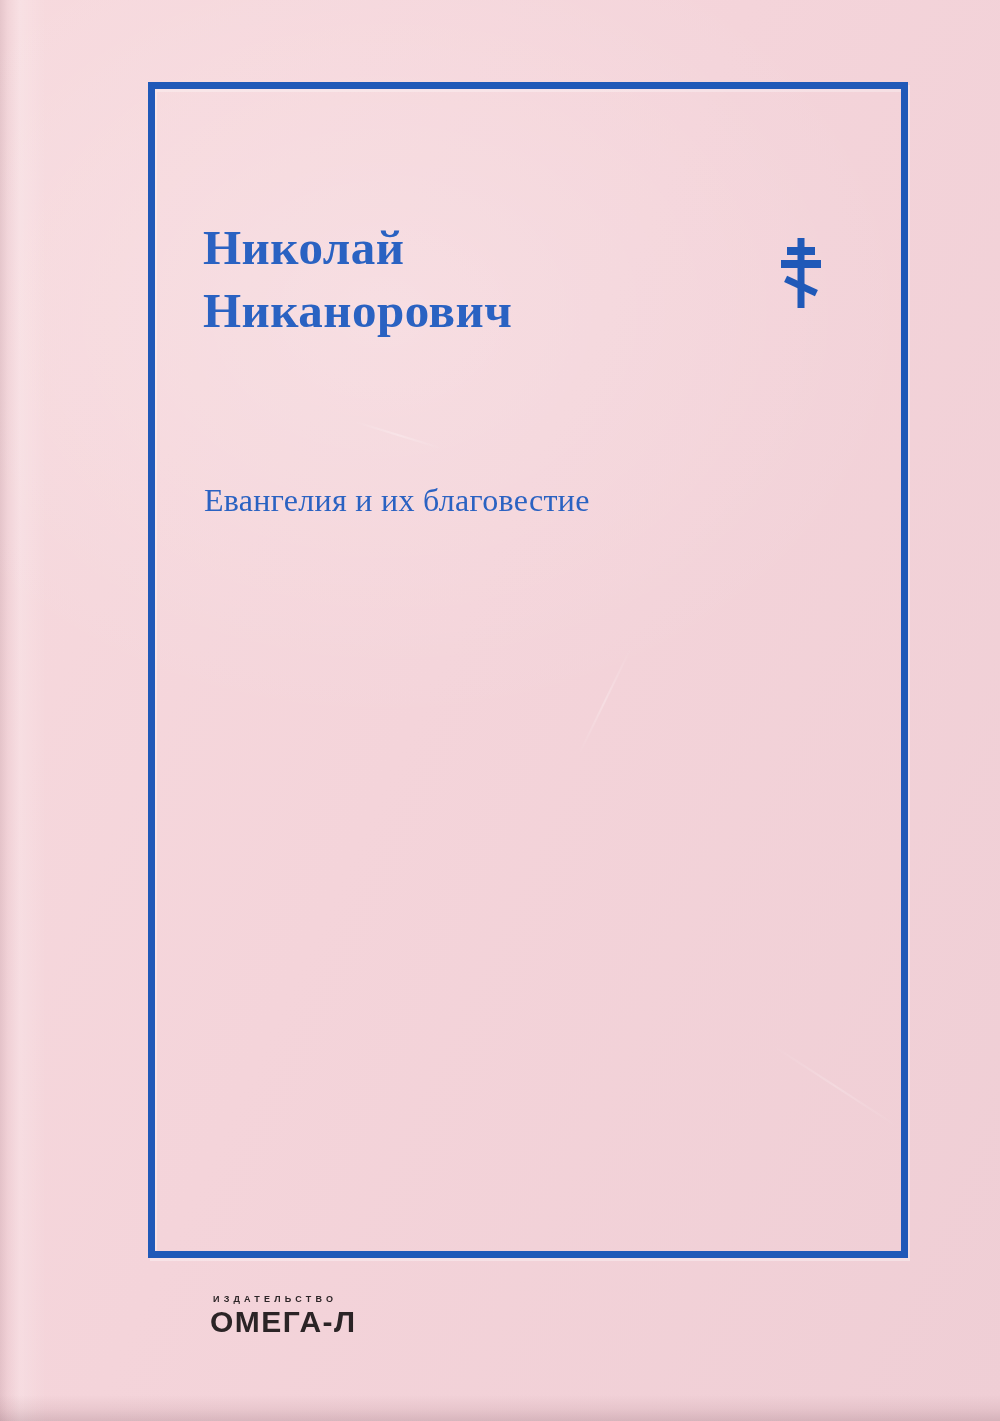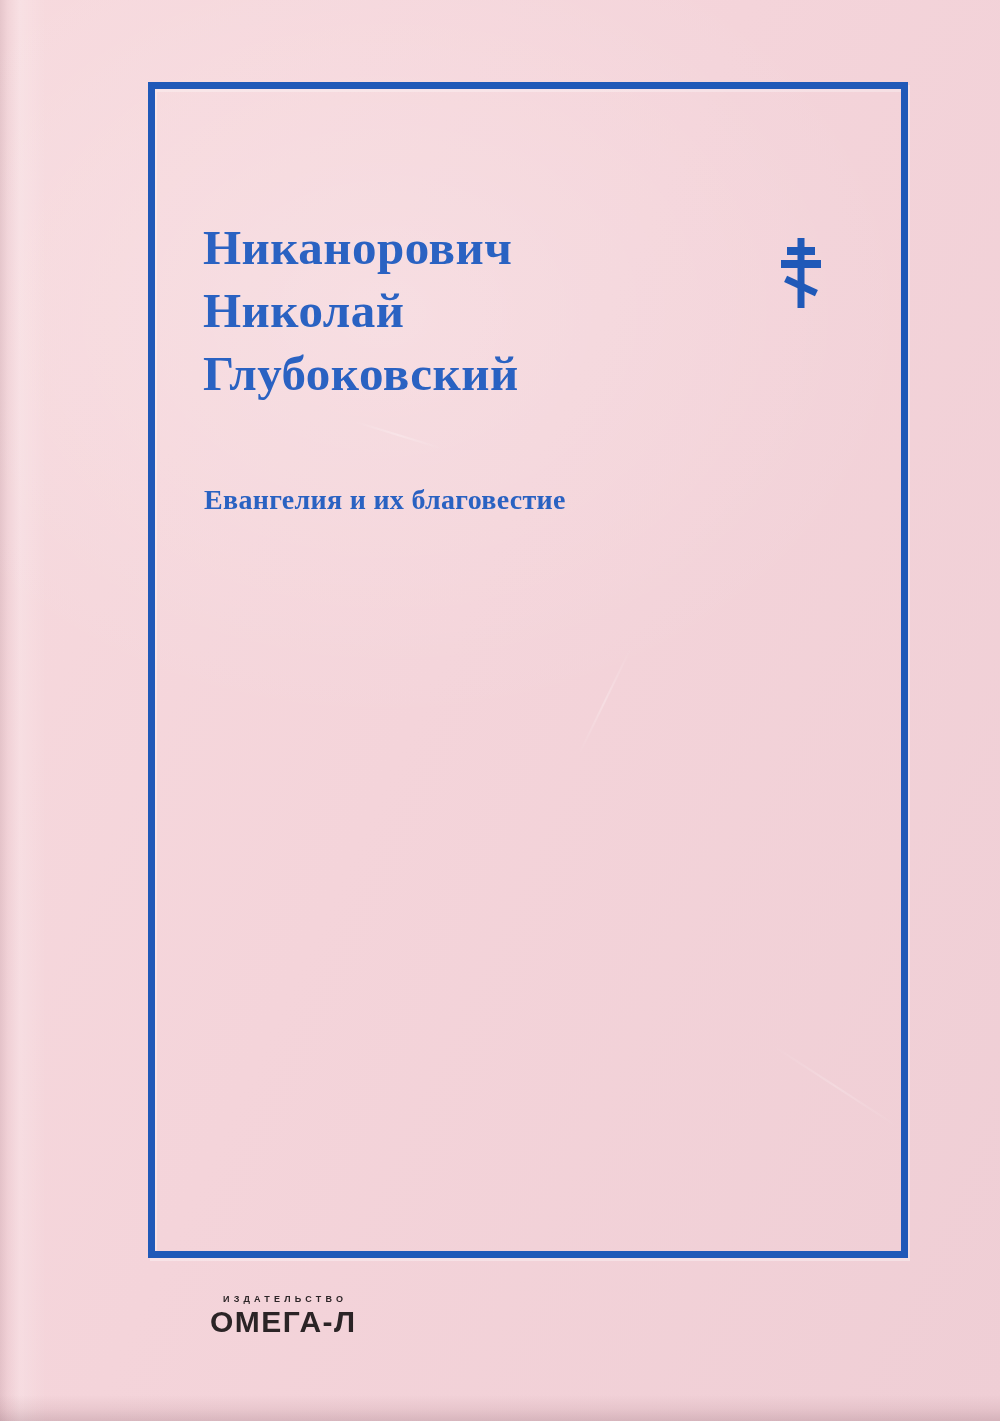--- a/index.html
+++ b/index.html
@@ -59,22 +59,22 @@
     font-weight: 700;
     font-size: 49px;
     line-height: 63px;
     letter-spacing: 0.5px;
   }
   .title {
     position: absolute;
     left: 204px;
     top: 474px;
     color: var(--text-blue, #2a62c2);
-    font-weight: 700;
-    font-size: 28px;
+    font-weight: 400;
+    font-size: 32px;
     line-height: 52px;
     letter-spacing: 0.3px;
   }
   .cross {
     position: absolute;
     left: 781px;
     top: 238px;
     width: 40px;
     height: 70px;
     color: var(--accent-blue, #2059b8);
@@ -83,21 +83,21 @@
     position: absolute;
     left: 210px;
     top: 1294px;
     color: var(--logo-black, #2b2426);
     font-family: "Liberation Sans", sans-serif;
   }
   .pub-label {
     font-size: 9px;
     font-weight: 700;
     letter-spacing: 4.2px;
-    margin-left: 13px;
+    margin-left: 3px;
     white-space: nowrap;
   }
   .pub-name {
     margin-top: 2px;
     font-size: 30px;
     font-weight: 700;
     letter-spacing: 1.5px;
     white-space: nowrap;
     transform: scaleY(0.96);
     transform-origin: left top;
@@ -117,23 +117,22 @@
 <body>
 
 <div class="book">
 
   <div class="shade-left"></div>
   <div class="shade-bottom"></div>
 
   <div class="frame"></div>
 
   <div class="author">
+    <div class="author-line">Николай</div>
     <div class="author-line">Никанорович</div>
-    <div class="author-line">Николай</div>
-    <div class="author-line">Глубоковский</div>
   </div>
 
   <svg class="cross" viewBox="0 0 40 70" aria-hidden="true">
     <g fill="currentColor">
       <rect x="16.5" y="0" width="7" height="70"></rect>
       <rect x="6" y="9" width="28" height="8"></rect>
       <rect x="0" y="22" width="40" height="8"></rect>
       <rect x="3" y="44.5" width="34" height="7" transform="rotate(25 20 48)"></rect>
     </g>
   </svg>

